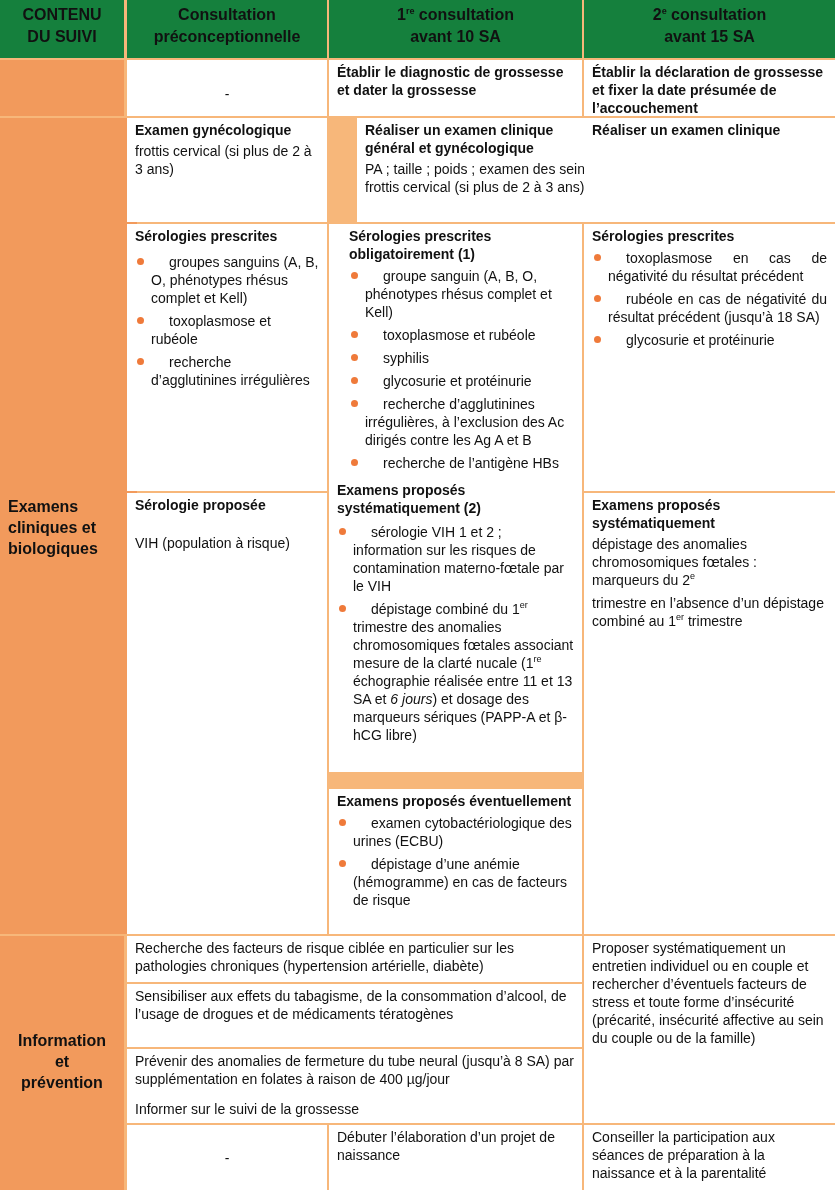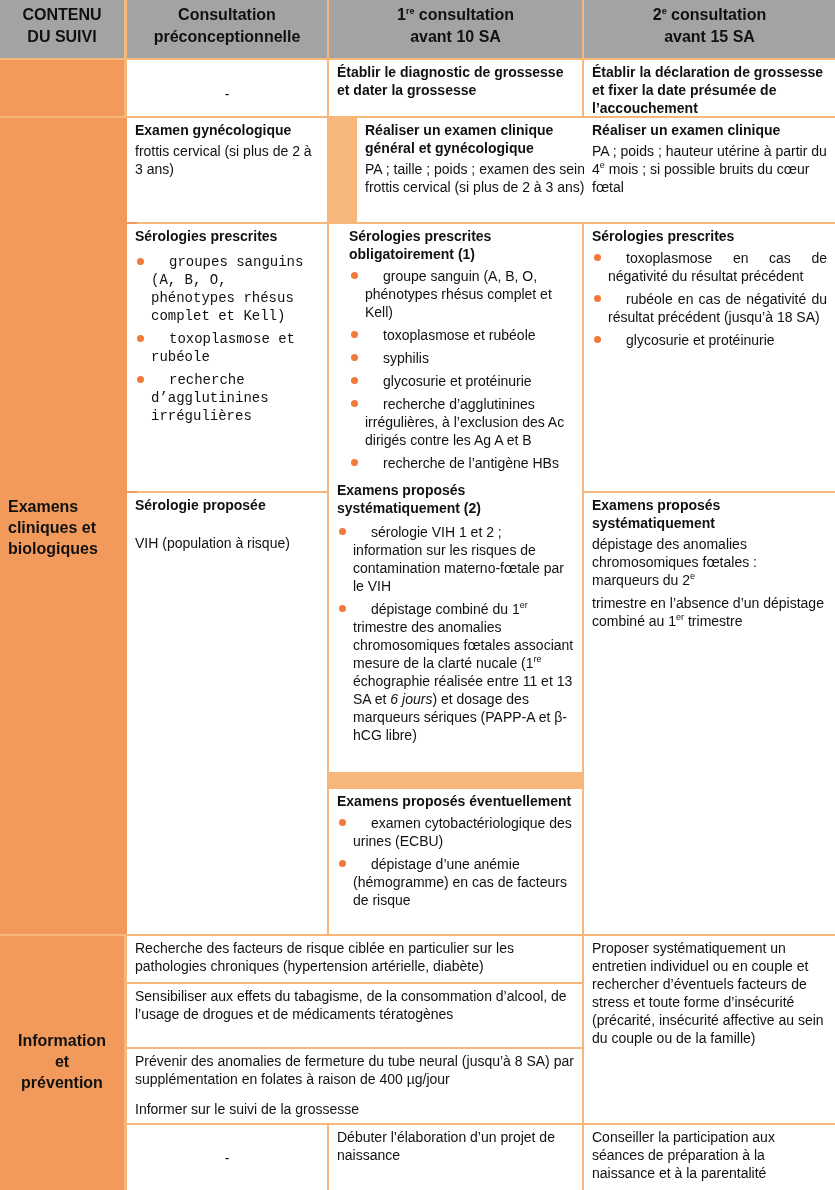--- a/index.html
+++ b/index.html
@@ -1,18 +1,18 @@
 <!DOCTYPE html>
 <html><head>
 <meta charset="utf-8">
 <style>
   html, body { margin:0; padding:0; }
   body { width:835px; height:1190px; background:#f7b77a; font-family:"Liberation Sans", sans-serif; color:#111; position:relative; overflow:hidden; }
   .cell { position:absolute; box-sizing:border-box; background:#fff; padding:3px 8px 3px 8px; font-size:14px; line-height:18px; overflow:hidden; }
-  .hdr { background:#a3a3a3; font-weight:bold; font-size:16px; line-height:22px; text-align:center; padding-top:4px; color:#111; }
+  .hdr { background:#15803d; font-weight:bold; font-size:16px; line-height:22px; text-align:center; padding-top:4px; color:#111; }
   .side { background:#f29a5c; font-weight:bold; font-size:16px; line-height:21px; }
   .b { font-weight:bold; }
   .dash { text-align:center; }
   ul { list-style:none; margin:4px 0 0 0; padding:0; }
   li { position:relative; padding-left:16px; margin-bottom:5px; }
   li::before { content:""; position:absolute; left:2px; top:5px; width:7px; height:7px; border-radius:50%; background:#ef7a3a; }
   li .t { padding-left:18px; }
   sup { font-size:9px; line-height:0; }
   .just { text-align:justify; }
   p { margin:0; }
@@ -52,26 +52,25 @@
 <div class="cell" style="left:127px;top:118px;width:200px;height:104px;">
   <p class="b">Examen gynécologique</p>
   <p class="mt">frottis cervical (si plus de 2 à 3 ans)</p>
 </div>
 <div class="cell" style="left:329px;top:118px;width:253px;height:104px;margin-left:28px;">
   <p class="b">Réaliser un examen clinique général et gynécologique</p>
   <p class="mt">PA ; taille ;  poids ; examen des seins ; frottis cervical (si plus de 2 à 3 ans)</p>
 </div>
 <div class="cell" style="left:584px;top:118px;width:251px;height:104px;">
   <p class="b">Réaliser un examen clinique</p>
-  <p class="mt"><span>PA ; poids ; hauteur utérine à partir du 4</span><sup>e</sup><span> mois ; si possible bruits du cœur fœtal</span></p>
 </div>
 
 <div class="cell" style="left:127px;top:224px;width:200px;height:267px;">
   <p class="b">Sérologies prescrites</p>
-  <ul style="margin-top:8px;font-family:Liberation Mono, monospace;">
+  <ul style="margin-top:8px;">
     <li><span class="t">groupes sanguins (A, B, O, phénotypes rhésus complet et Kell)</span></li>
     <li><span class="t">toxoplasmose  et rubéole</span></li>
     <li><span class="t">recherche d’agglutinines irrégulières</span></li>
   </ul>
 </div>
 <div class="cell" style="left:329px;top:224px;width:253px;height:267px;padding-left:20px;">
   <p class="b">Sérologies prescrites obligatoirement (1)</p>
   <ul>
     <li><span class="t">groupe sanguin (A, B, O, phénotypes rhésus complet et Kell)</span></li>
     <li><span class="t">toxoplasmose et rubéole</span></li>

